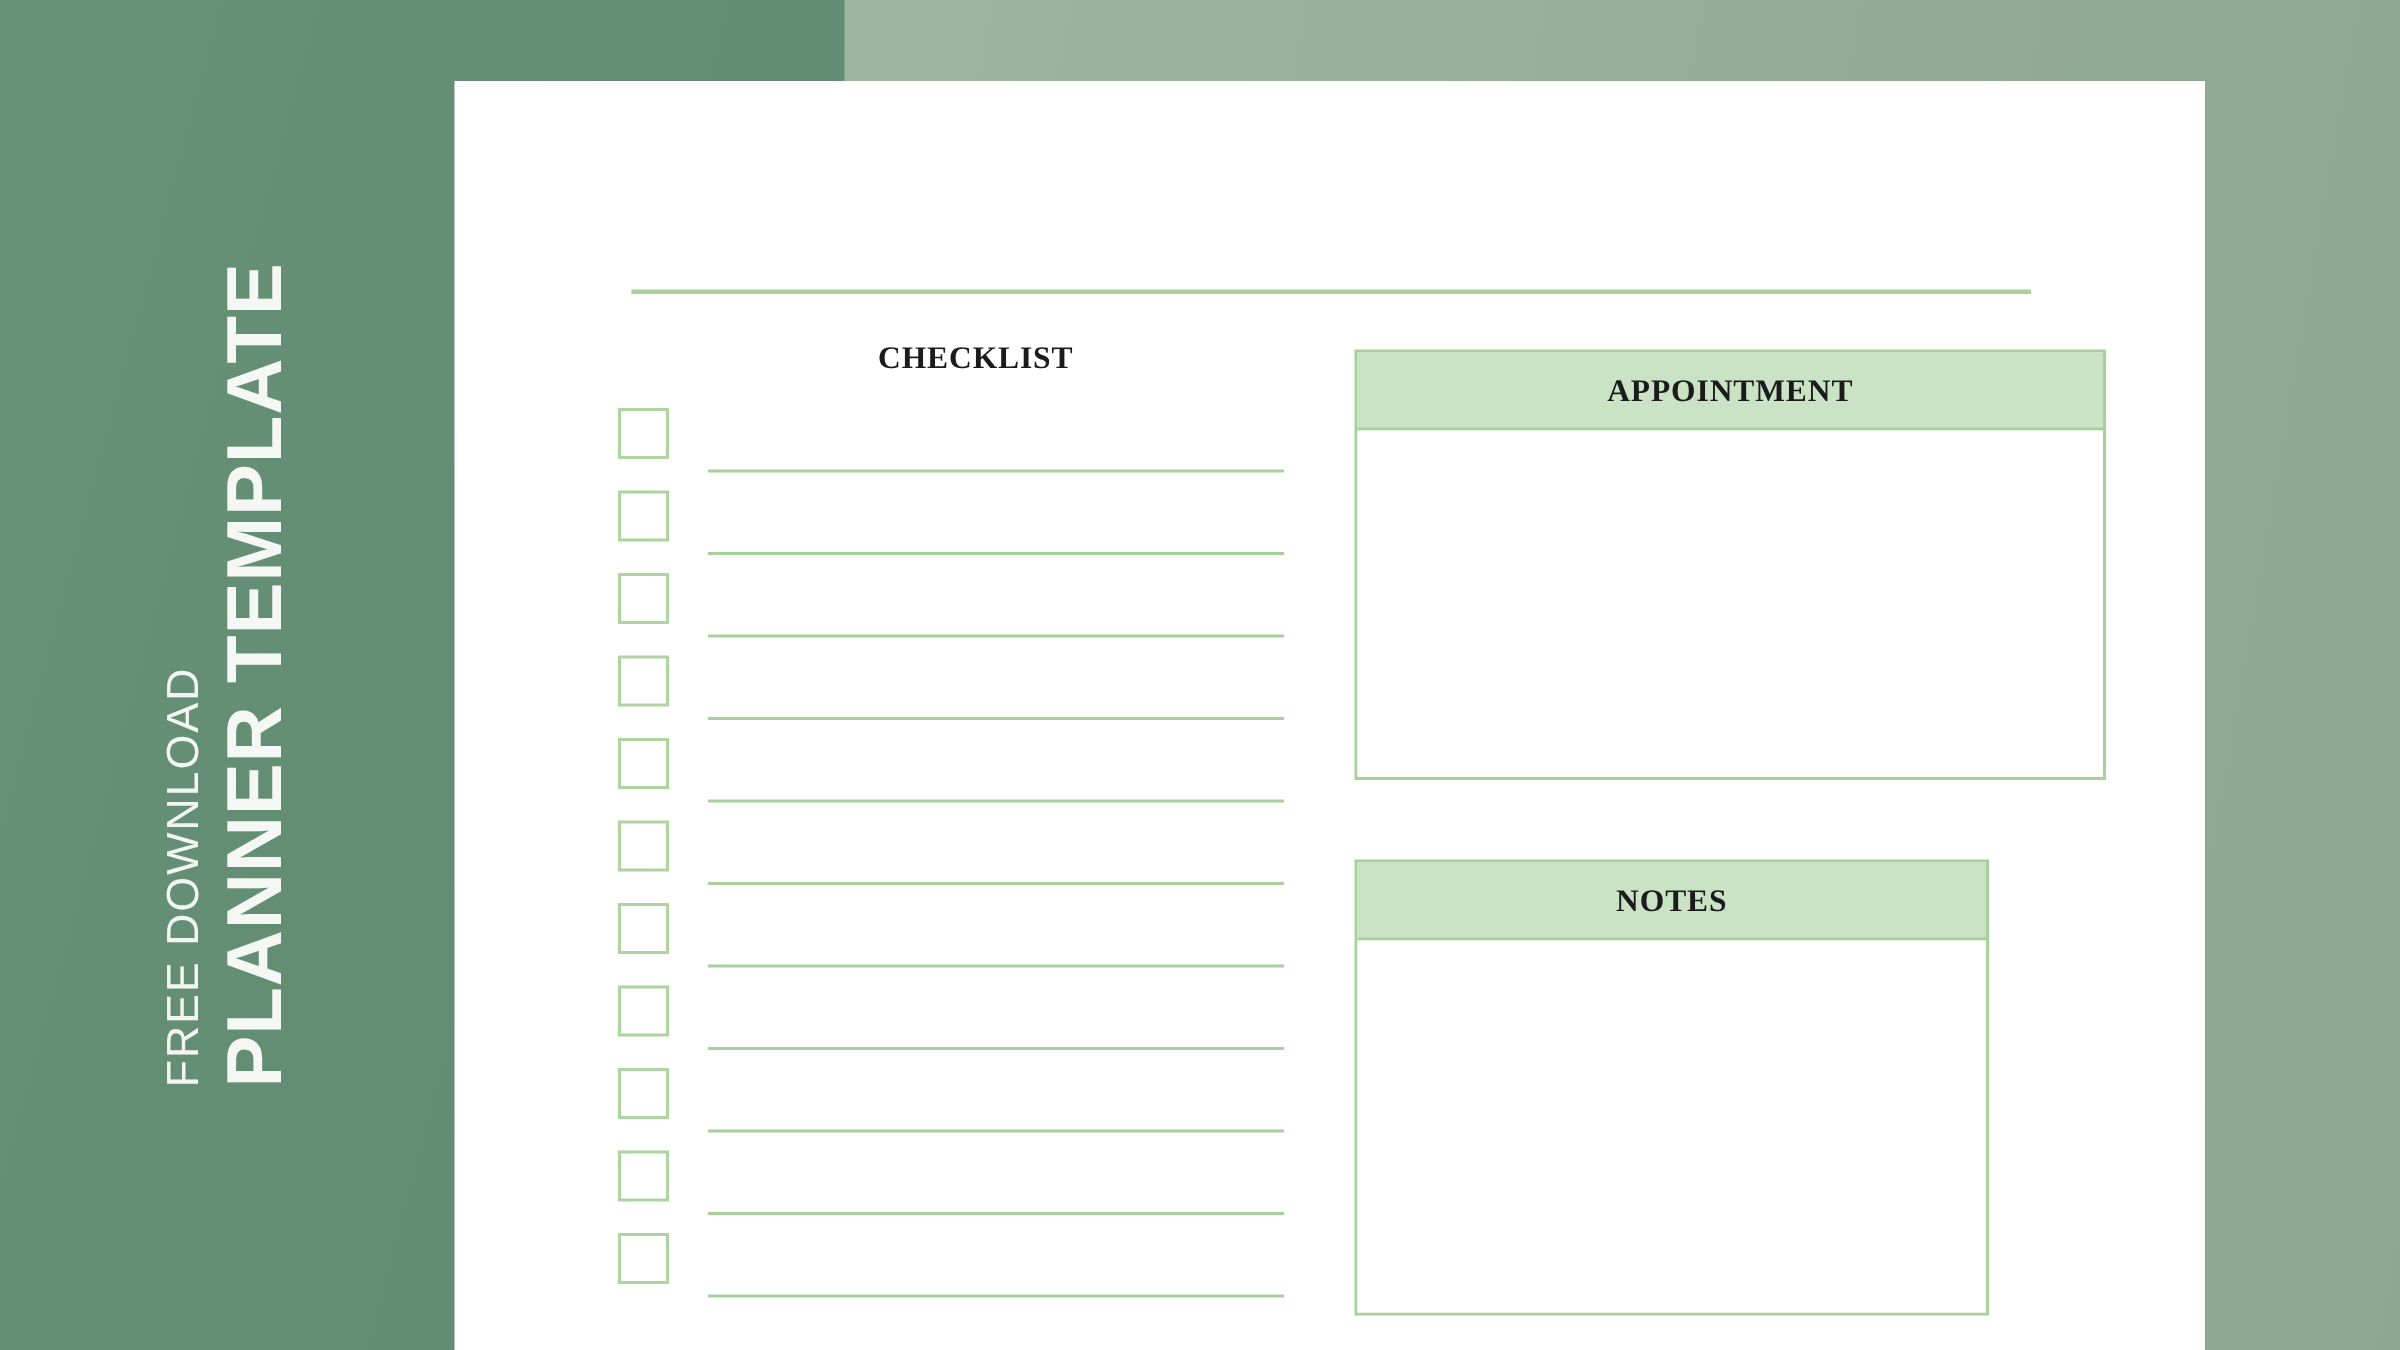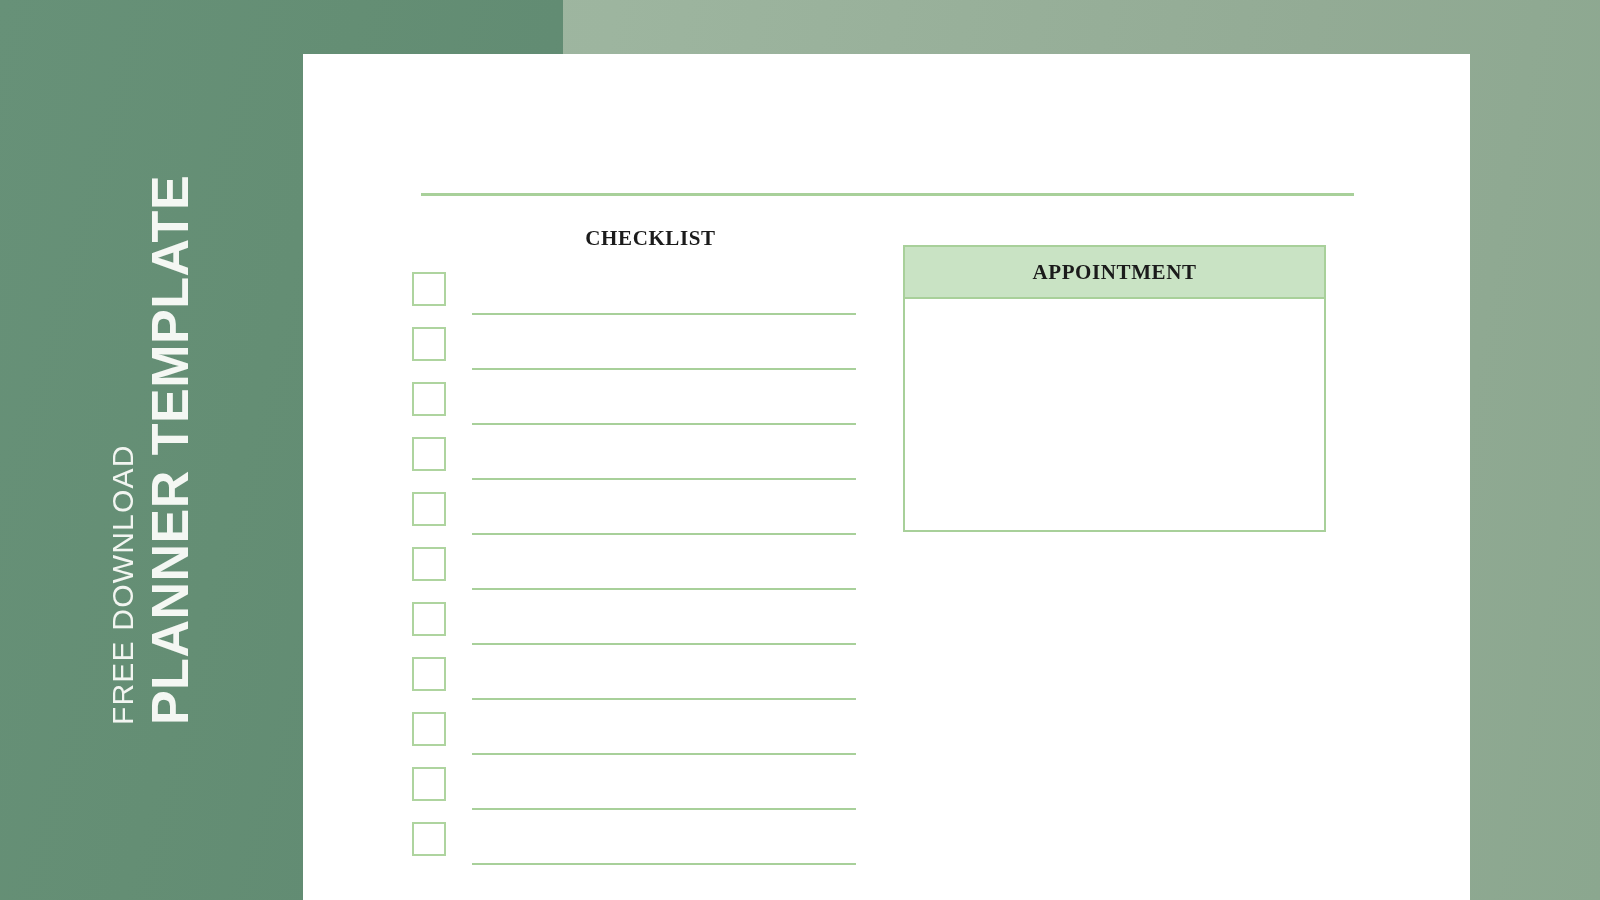--- a/index.html
+++ b/index.html
@@ -179,22 +179,22 @@
     letter-spacing: 0.6px;
     color: #1b1b1b;
     line-height: 1;
   }
   .panel-body {
     background: #ffffff;
   }
 
   #appointment-panel {
     left: 600px;
-    top: 191px;
-    width: 423px;
+    top: 179px;
+    width: 501px;
     height: 287px;
   }
   #appointment-panel .panel-body { height: 231px; }
 
   #notes-panel {
     left: 600px;
     top: 519px;
     width: 423px;
     height: 304px;
   }
@@ -270,15 +270,21 @@
         </div>
     </div>
 
     <div class="panel" id="appointment-panel">
       <div class="panel-head">
         <span class="panel-head-label">APPOINTMENT</span>
       </div>
       <div class="panel-body"></div>
     </div>
 
+    <div class="panel" id="notes-panel">
+      <div class="panel-head">
+        <span class="panel-head-label">NOTES</span>
+      </div>
+      <div class="panel-body"></div>
+    </div>
 
   </div>
 </div>
 
 </body></html>

